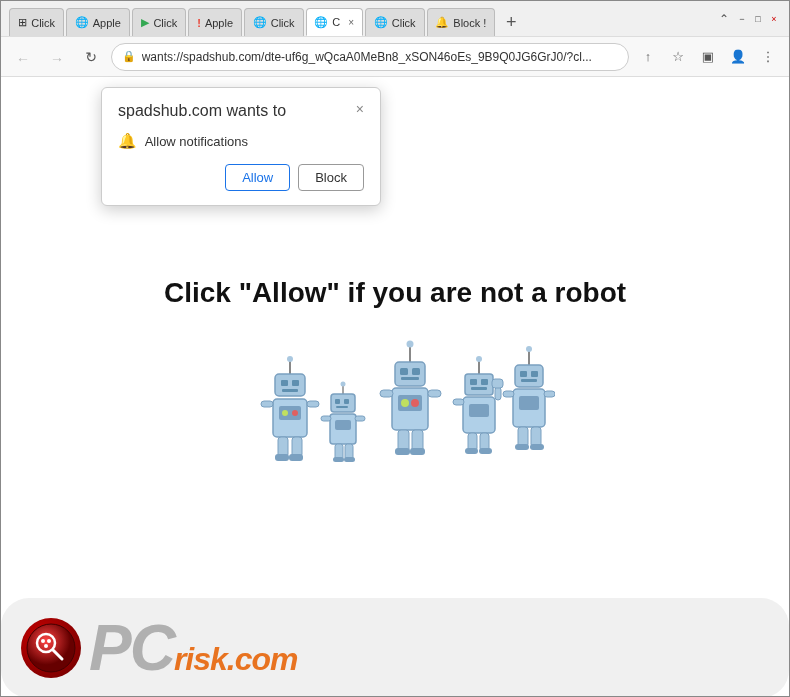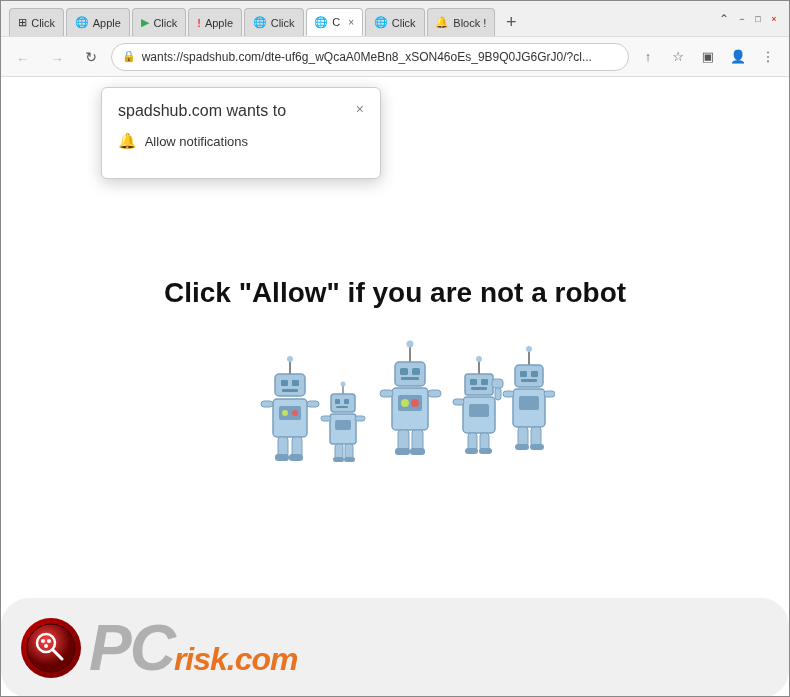--- a/index.html
+++ b/index.html
@@ -349,20 +349,24 @@
 <div class="browser-content">
 
   <div class="notification-popup">
     <div class="popup-header">
       <span class="popup-title">spadshub.com wants to</span>
       <span class="popup-close">×</span>
     </div>
     <div class="popup-body">
       <span class="bell-icon">🔔</span>
       <span class="popup-desc">Allow notifications</span>
+    </div>
+    <div class="popup-buttons">
+      <button class="btn-allow">Allow</button>
+      <button class="btn-block">Block</button>
     </div>
   </div>
 
   <div class="page-content">
     <div class="robot-text">Click "Allow"   if you are not   a robot</div>
 
     <svg class="robots-svg" viewBox="0 0 320 160" xmlns="http://www.w3.org/2000/svg">
 
       <g transform="translate(30, 20)">
 

